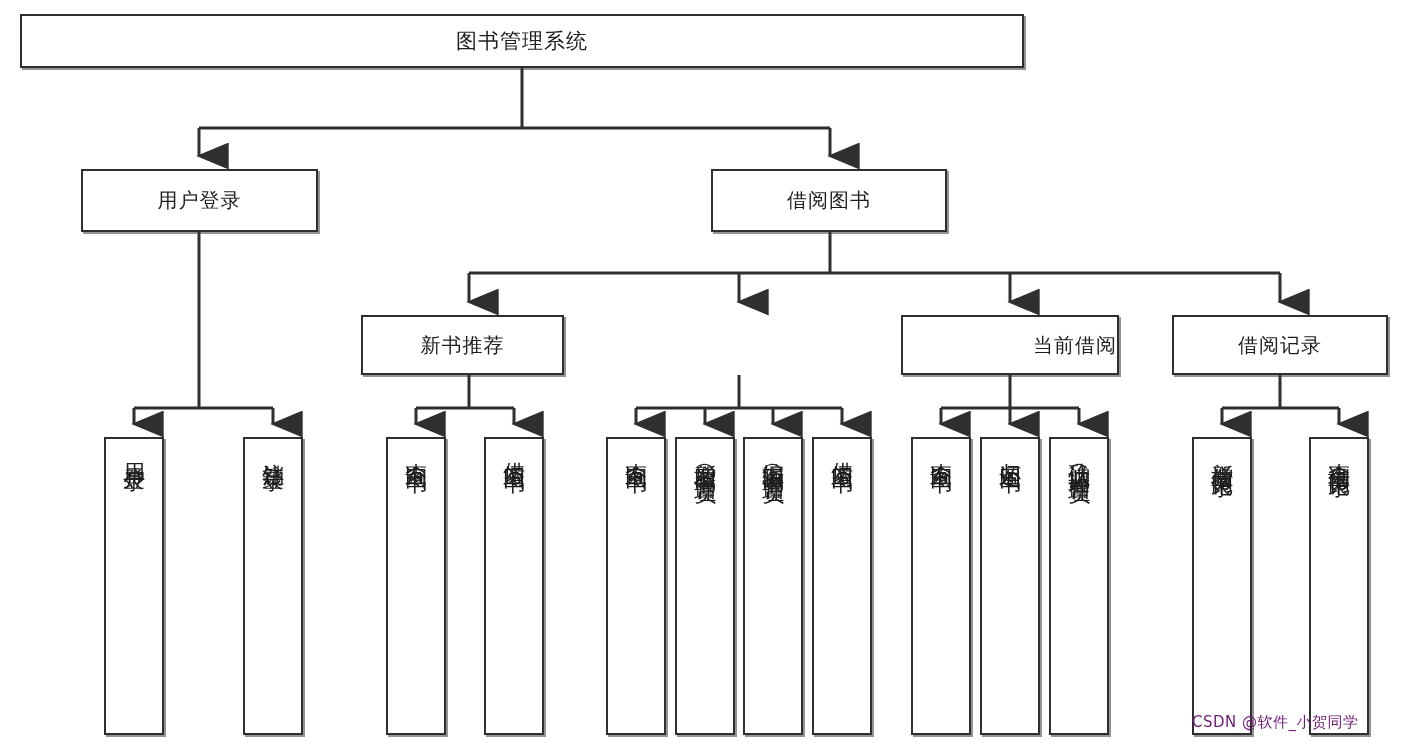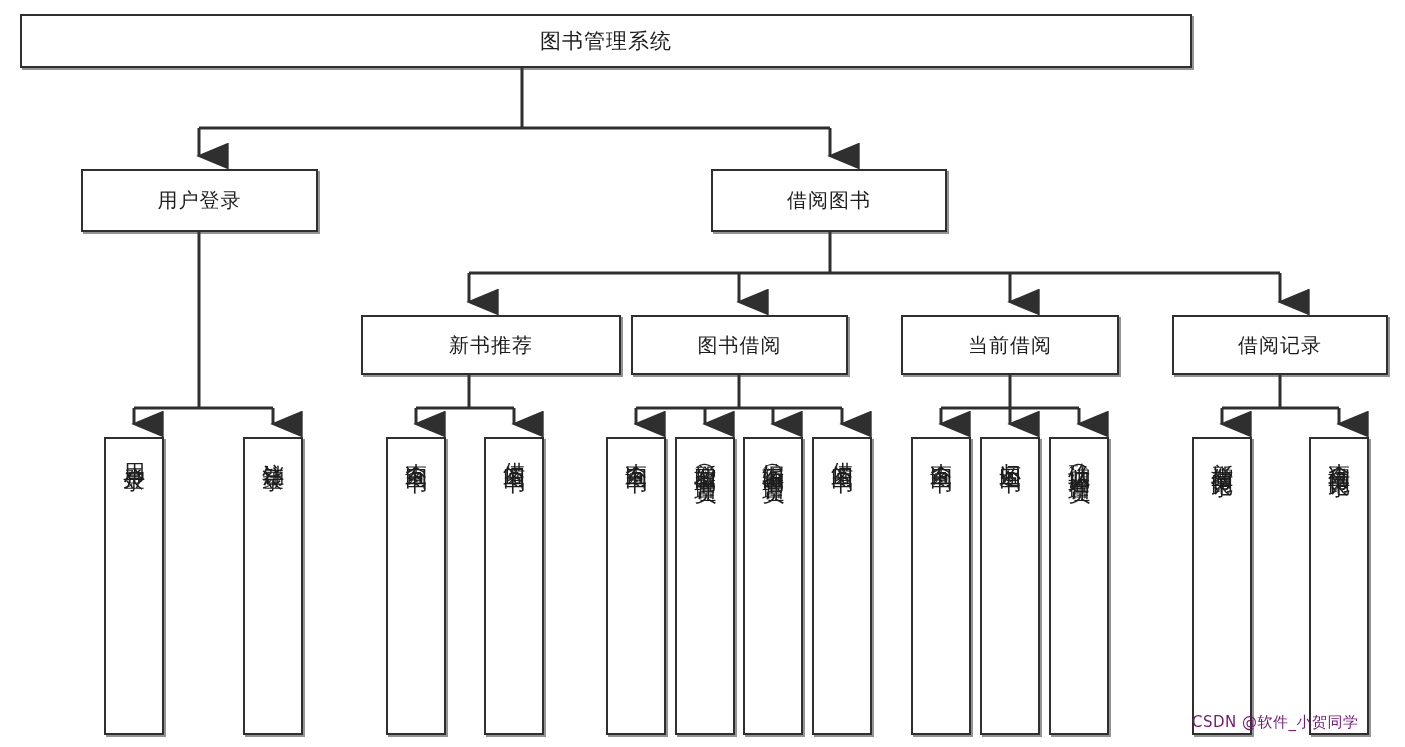--- a/index.html
+++ b/index.html
@@ -26,35 +26,35 @@
     justify-content:center;
     color:#1d1d1d;
   }
   .node .lbl{
     display:block;
     white-space:nowrap;
     letter-spacing:1px;
   }
 
   
-  .n-root{left:20px;top:14px;width:1172px;height:54px;}
+  .n-root{left:20px;top:14px;width:1004px;height:54px;}
   .n-root .lbl{font-size:21px;}
 
   
   .n-l2{top:169px;height:63px;}
   .n-l2 .lbl{font-size:20px;}
   .n-l2.a{left:81px;width:237px;}
   .n-l2.b{left:711px;width:236px;}
 
   
   .n-l3{top:315px;height:60px;}
   .n-l3 .lbl{font-size:20px;}
-  .n-l3.c0{left:361px;width:260px;}
+  .n-l3.c0{left:361px;width:203px;}
   .n-l3.c1{left:631px;width:217px;}
-  .n-l3.c2{left:901px;width:218px;}
+  .n-l3.c2{left:901px;width:218px;justify-content:flex-end;}
   .n-l3.c3{left:1172px;width:216px;}
 
   
   .n-leaf{
     top:437px;height:298px;width:60px;
     align-items:flex-start;
     justify-content:center;
     padding-top:6px;
   }
   .n-leaf .lbl{
@@ -141,23 +141,20 @@
   <div class="node n-l2 a">
     <span class="lbl">用户登录</span>
   </div>
   <div class="node n-l2 b">
     <span class="lbl">借阅图书</span>
   </div>
 
   <div class="node n-l3 c0">
     <span class="lbl">新书推荐</span>
   </div>
-  <div class="node n-l3 c1">
-    <span class="lbl">图书借阅</span>
-  </div>
   <div class="node n-l3 c2">
     <span class="lbl">当前借阅</span>
   </div>
   <div class="node n-l3 c3">
     <span class="lbl">借阅记录</span>
   </div>
 
   <div class="node n-leaf" style="left:104px">
     <span class="lbl">用户登录</span>
   </div>

